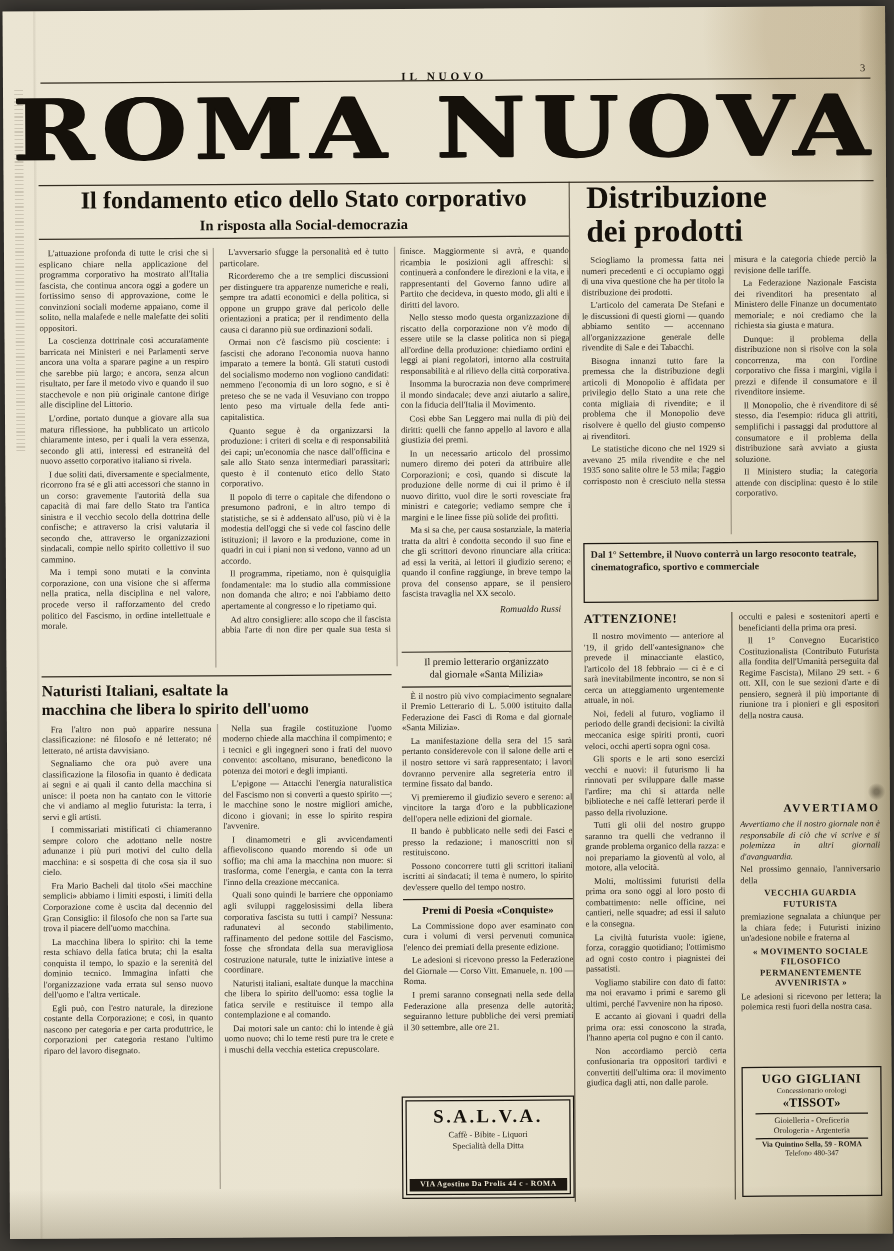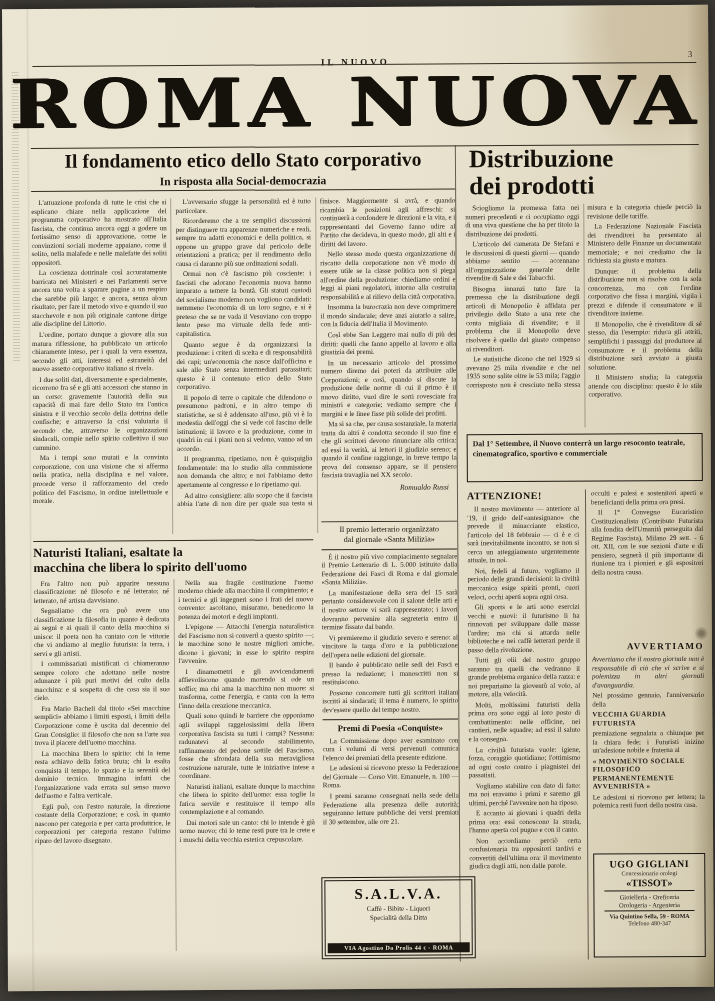--- a/index.html
+++ b/index.html
@@ -50,41 +50,41 @@
   .vrule{position:absolute;width:1px;background:rgba(45,38,26,0.7);}
   .main-divider{left:452px;top:139px;height:816px;}
   .naturisti{position:absolute;top:532px;left:28px;width:280px;border-top:1px solid #332c20;padding-top:4px;}
   .nat-head{font-size:12.5px;font-weight:bold;line-height:1.18;color:#17130c;margin-bottom:4px;}
   .nat-cols{height:372px;overflow:hidden;column-count:2;column-gap:9px;column-rule:1px solid rgba(45,38,26,0.35);}
   .premio{position:absolute;left:316px;top:514px;width:136px;height:352px;overflow:hidden;}
   .premio-head{border-top:1px solid #2a241a;border-bottom:1px solid #2a241a;padding:3px 0;margin-bottom:3px;
     text-align:center;font-weight:normal;font-size:8px;line-height:1.3;color:#17130c;}
   .premi-head{border-top:1px solid #2a241a;margin-top:5px;padding-top:3px;margin-bottom:3px;
     text-align:center;font-weight:bold;font-size:8.6px;color:#17130c;}
-  .salva{position:absolute;left:314px;top:870px;width:154px;height:82px;box-sizing:border-box;
+  .salva{position:absolute;left:314px;top:870px;width:138px;height:82px;box-sizing:border-box;
     border:1px solid #1c1711;outline:1px solid #1c1711;outline-offset:-4px;
     text-align:center;padding-top:8px;background:rgba(255,252,240,0.15);}
   .salva-name{font-size:15px;font-weight:bold;letter-spacing:2px;color:#15110b;}
   .salva-line{font-size:6.8px;margin-top:2px;}
   .salva-addr{position:absolute;left:5px;right:5px;bottom:5px;background:#1c1711;color:#efe9d6;
     font-size:6px;font-weight:bold;padding:2px 0;letter-spacing:0.4px;}
   .dist-head{position:absolute;left:462px;top:140px;width:238px;font-size:25px;font-weight:bold;
     line-height:1.06;color:#15110b;padding-left:4px;}
   .dist-cols{position:absolute;left:462px;top:198px;width:236px;height:224px;overflow:hidden;
     column-count:2;column-gap:8px;column-rule:1px solid rgba(45,38,26,0.35);}
   .notice{position:absolute;left:462px;top:428px;width:236px;height:48px;box-sizing:border-box;
     border:1px solid #1c1711;padding:4px 5px;font-weight:bold;font-size:7.8px;line-height:1.32;}
   .attn{position:absolute;left:462px;top:484px;width:112px;height:470px;overflow:hidden;}
   .attn-title{font-size:10px;font-weight:bold;letter-spacing:0.5px;margin-bottom:3px;color:#17130c;}
   .right-divider{left:580px;top:484px;height:470px;}
   .colB{position:absolute;left:586px;top:484px;width:112px;height:150px;overflow:hidden;}
   .avv{position:absolute;left:586px;top:636px;width:112px;height:208px;overflow:hidden;}
   .avv-title{text-align:right;font-weight:bold;font-size:9px;letter-spacing:1.5px;margin-bottom:3px;color:#17130c;}
   .avv-note{font-style:italic;}
-  .caps{font-weight:bold;font-size:7px;text-align:left;letter-spacing:0.4px;margin:2px 0;}
+  .caps{font-weight:bold;font-size:7px;text-align:center;letter-spacing:0.4px;margin:2px 0;}
   .noind{text-indent:0;}
   .gigliani{position:absolute;left:586px;top:848px;width:112px;height:104px;box-sizing:border-box;
     border:1.5px solid #1c1711;text-align:center;padding-top:4px;background:rgba(255,252,240,0.15);}
   .g-name{font-size:10px;font-weight:bold;letter-spacing:0.5px;color:#15110b;}
   .g-small{font-size:6px;margin-top:1px;}
   .g-brand{font-size:10px;font-weight:bold;margin-top:1px;color:#15110b;}
   .g-line{font-size:6.5px;margin-top:1px;}
   .g-rule{height:1px;background:#1c1711;margin:2px 10px;}
   .g-addr{font-size:6px;font-weight:bold;margin-top:2px;}
   .g-phone{font-size:6px;margin-top:1px;}

